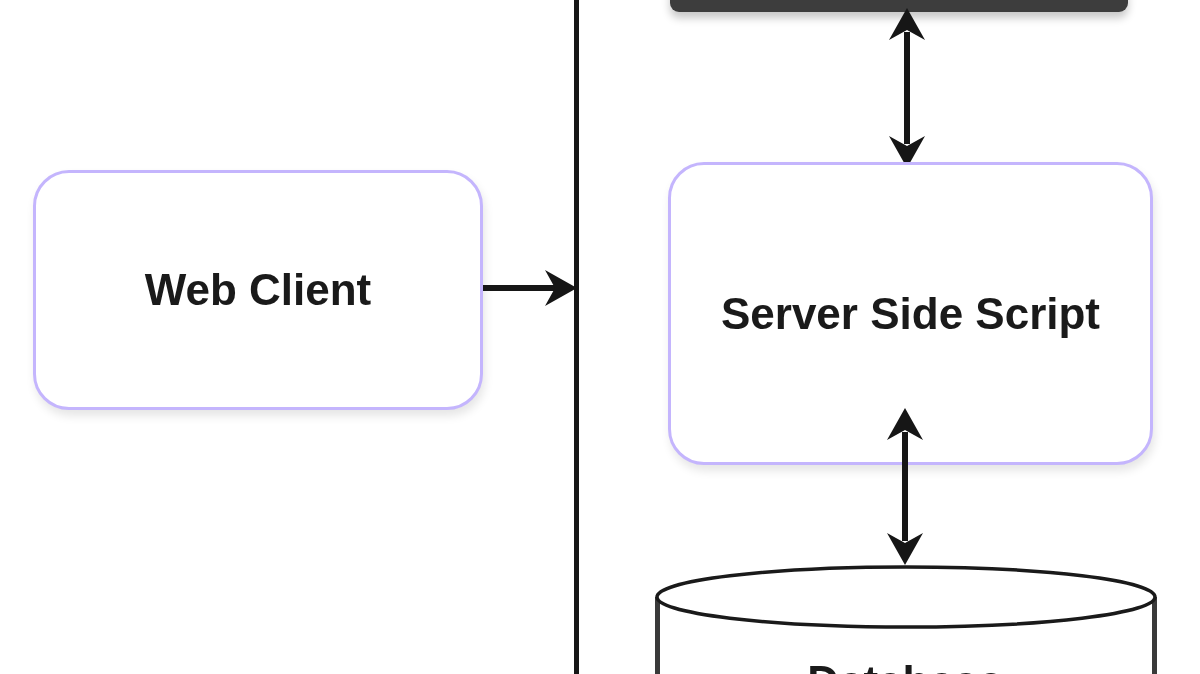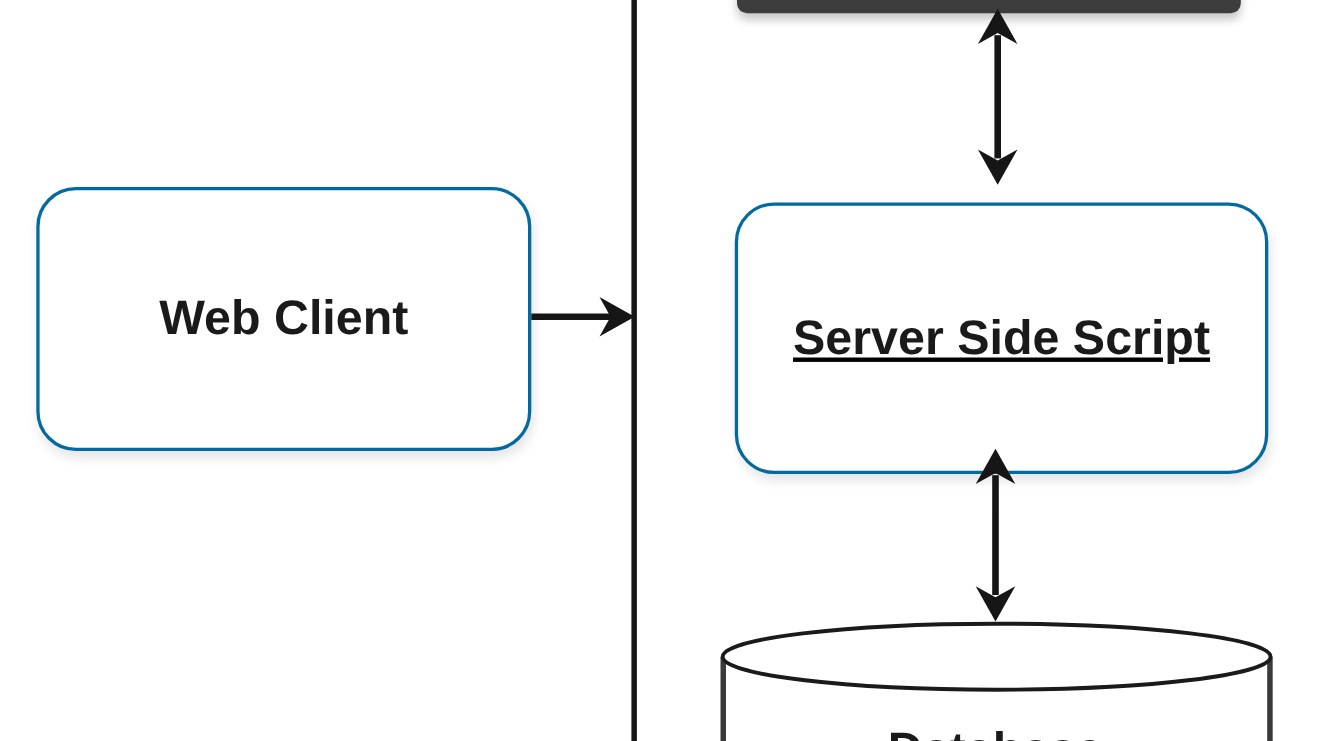--- a/index.html
+++ b/index.html
@@ -19,21 +19,21 @@
     position: absolute;
     left: 574px;
     top: 0;
     width: 5px;
     height: 674px;
     background: #161616;
   }
   .node {
     position: absolute;
     background: #ffffff;
-    border: 3px solid #0369a1;
+    border: 3px solid #c4b5fd;
     border-radius: 36px;
     display: flex;
     align-items: center;
     justify-content: center;
     box-shadow: 2px 6px 10px rgba(0,0,0,0.10);
     box-sizing: border-box;
   }
   .node-label {
     font-size: 44px;
     font-weight: 700;
@@ -42,24 +42,23 @@
     white-space: nowrap;
   }
   .web-client {
     left: 33px;
     top: 170px;
     width: 450px;
     height: 240px;
   }
   .server-side-script {
     left: 668px;
-    top: 184px;
+    top: 162px;
     width: 485px;
-    height: 247px;
-    text-decoration: underline;
+    height: 303px;
   }
   .top-dark-box {
     position: absolute;
     left: 670px;
     top: -14px;
     width: 458px;
     height: 26px;
     background: #3d3d3d;
     border-radius: 0 0 9px 9px;
     box-shadow: 0 6px 9px rgba(0,0,0,0.22);

